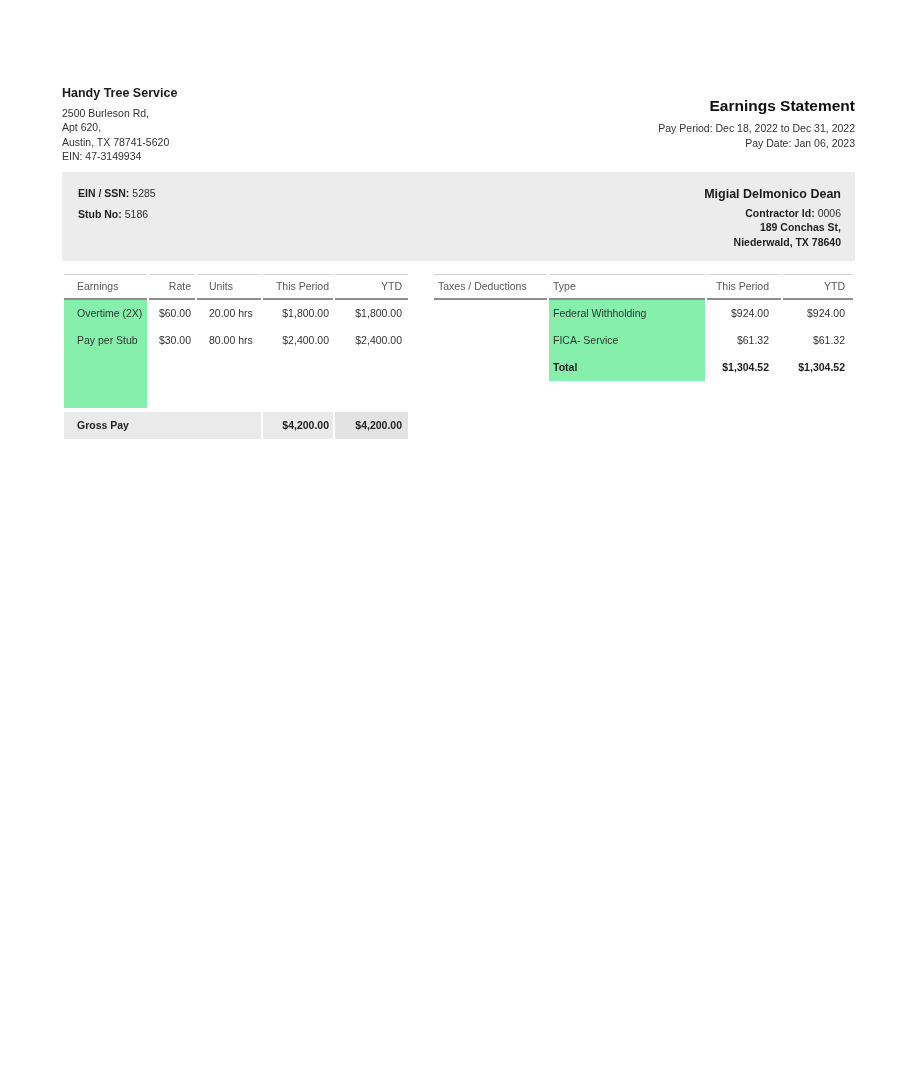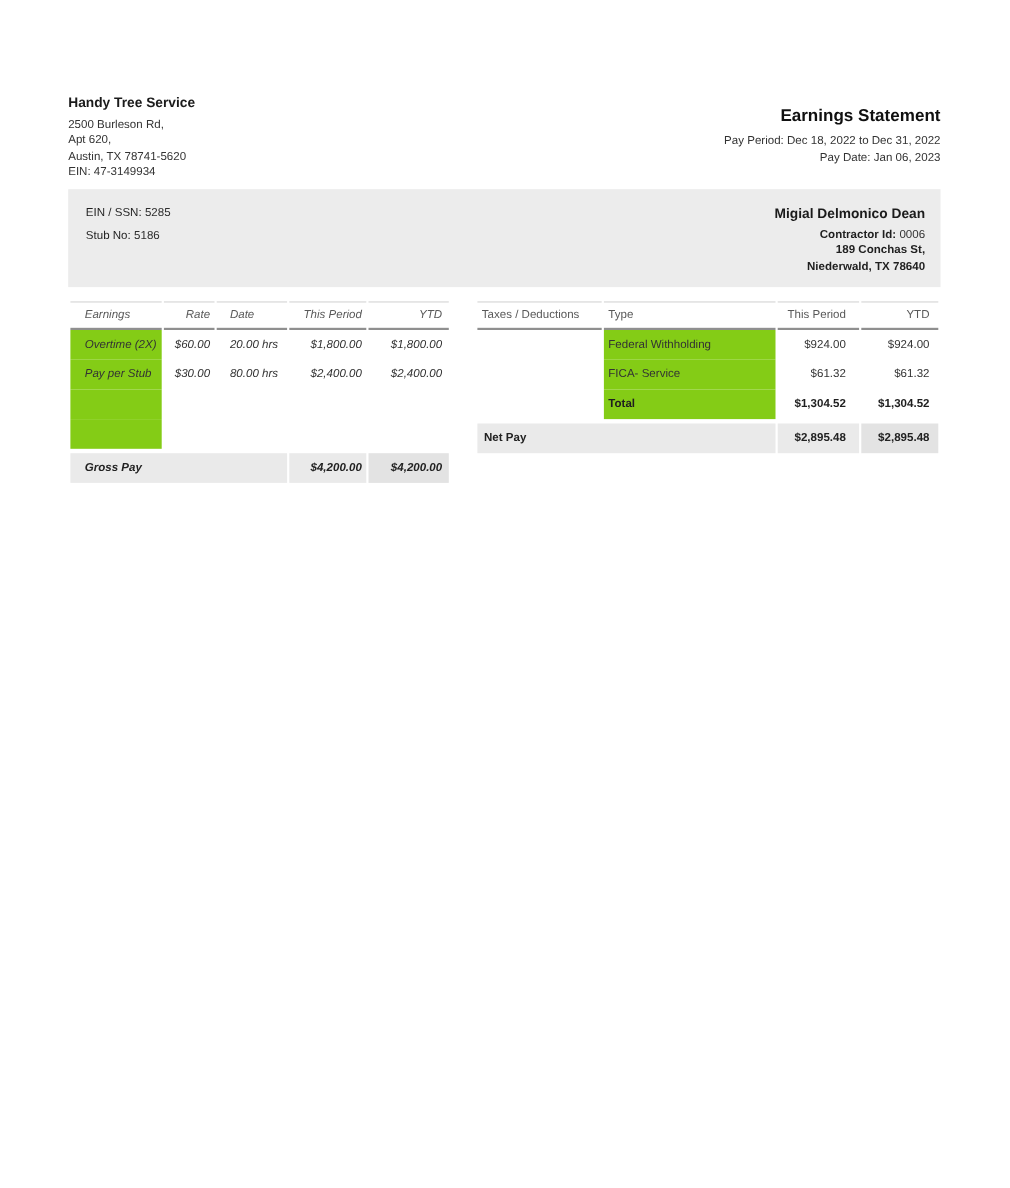--- a/index.html
+++ b/index.html
@@ -13,36 +13,36 @@
   .company-name{font-size:12.5px;font-weight:bold;color:#1b1b1b;line-height:14px;margin-bottom:6px;}
   .addr-line{font-size:10.5px;color:#333;line-height:14.4px;}
   .stmt{text-align:right;padding-top:11px;}
   .stmt-title{font-size:15.5px;font-weight:bold;color:#101010;line-height:17px;margin-bottom:7px;}
   .stmt-line{font-size:10.5px;color:#333;line-height:15px;}
 
   
   .band{margin-top:8px;background:#ececec;height:89px;box-sizing:border-box;
         display:flex;justify-content:space-between;padding:15px 14px 0 16px;}
   .band-row{font-size:10.5px;color:#2e2e2e;margin-bottom:9px;}
-  .lbl{font-weight:normal;color:#1f1f1f;}
+  .lbl{font-weight:bold;color:#1f1f1f;}
   .val{margin-left:3px;}
   .band-right{text-align:right;}
   .emp-name{font-size:12.5px;font-weight:bold;color:#1b1b1b;line-height:15px;margin-bottom:4px;}
   .band-right .b-line{font-size:10.5px;line-height:14.6px;font-weight:bold;color:#1f1f1f;}
   .band-right .b-line .val{font-weight:normal;color:#333;}
 
   
   .tables{margin-top:13px;display:flex;justify-content:space-between;}
-  .tbl-col.left{width:348px;font-style:italic;}
+  .tbl-col.left{width:348px;}
   .tbl-col.right{width:423px;}
   table{border-collapse:separate;border-spacing:2px 0;table-layout:fixed;width:100%;}
   th{font-size:10.5px;font-weight:normal;color:#595959;height:23px;vertical-align:middle;
      border-top:1px solid #d4d4d4;border-bottom:2px solid #8f8f8f;padding:0;text-align:left;}
   td{font-size:10.5px;color:#333;height:27px;vertical-align:middle;padding:0;}
-  .shade{background:#84cc16;}
+  .shade{background:#86efac;}
   .ra{text-align:right;}
   
   .c-name{padding-left:13px;}
   .c-rate{padding-right:4px;}
   .c-units{padding-left:12px;}
   .c-period{padding-right:4px;}
   .c-ytd{padding-right:6px;}
   
   .d-label{padding-left:4px;}
   .d-type{padding-left:4px;}
@@ -115,21 +115,21 @@
               <col style="width:83px">
               <col style="width:46px">
               <col style="width:64px">
               <col style="width:70px">
               <col style="width:73px">
             </colgroup>
           <thead>
             <tr>
               <th class="c-name">Earnings</th>
               <th class="c-rate ra">Rate</th>
-              <th class="c-units">Date</th>
+              <th class="c-units">Units</th>
               <th class="c-period ra">This Period</th>
               <th class="c-ytd ra">YTD</th>
             </tr>
           </thead>
           <tbody>
             <tr>
               <td class="c-name shade">Overtime (2X)</td>
               <td class="c-rate ra">$60.00</td>
               <td class="c-units">20.00 hrs</td>
               <td class="c-period ra">$1,800.00</td>
@@ -206,35 +206,20 @@
               <td class="d-ytd ra">$61.32</td>
             </tr>
             <tr class="row-bold">
               <td></td>
               <td class="d-type shade">Total</td>
               <td class="d-period ra">$1,304.52</td>
               <td class="d-ytd ra">$1,304.52</td>
             </tr>
           </tbody>
         </table>
-        <table class="total-table">
-          <colgroup>
-              <col style="width:113px">
-              <col style="width:156px">
-              <col style="width:74px">
-              <col style="width:70px">
-            </colgroup>
-          <tbody>
-              <tr>
-            <td colspan="2" class="t-label-right">Net Pay</td>
-            <td class="d-period ra">$2,895.48</td>
-            <td class="d-ytd ra darker">$2,895.48</td>
-          </tr>
-        </tbody>
-          </table>
       </div>
 
     </div>
   </div>
 
   <div class="watermark">
     <div class="wm-chunk"></div>
     <div class="wm-chunk"></div>
     <div class="wm-chunk"></div>
     <div class="wm-chunk"></div>

